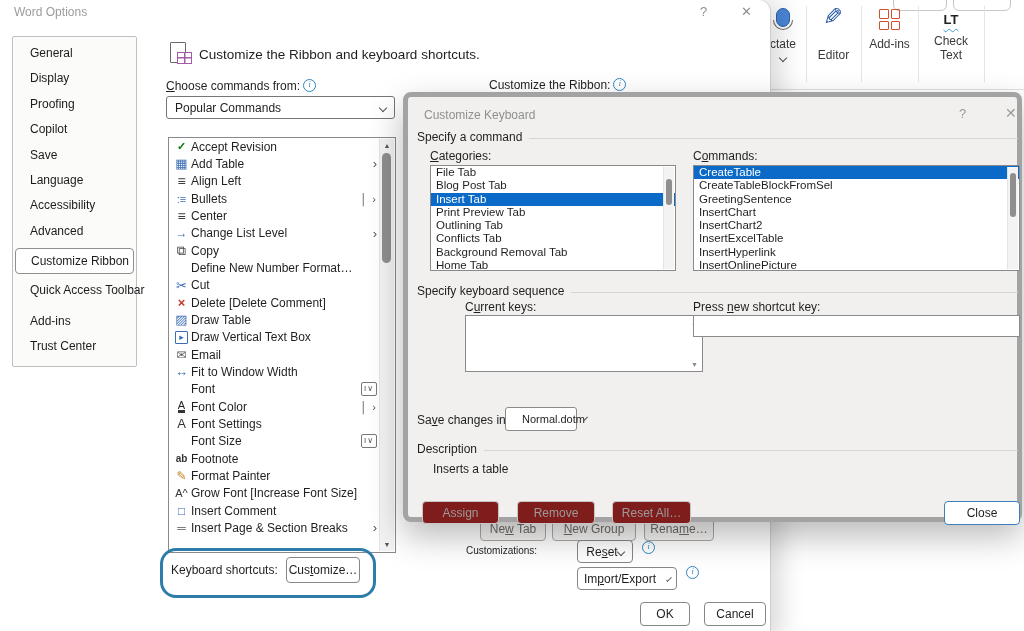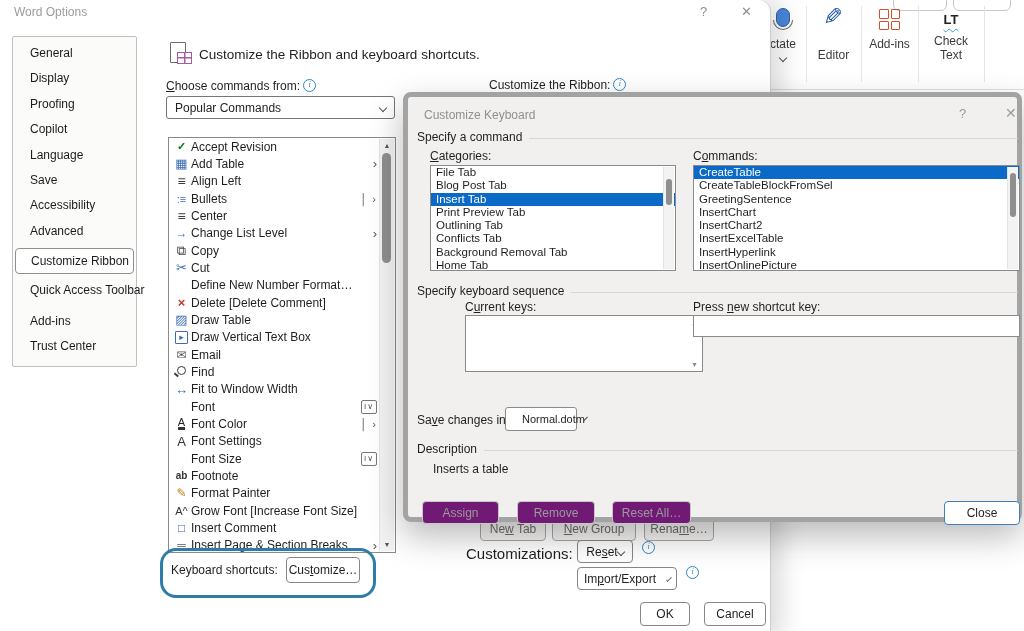--- a/index.html
+++ b/index.html
@@ -18,21 +18,21 @@
   .pen{font-size:24px;color:#2456a4;line-height:26px;transform:scaleX(-1)}
   .grid4{width:21px;height:21px;display:grid;grid-template-columns:1fr 1fr;grid-template-rows:1fr 1fr;gap:2px;margin-top:5px}
   .grid4 span{border:1.7px solid #d4502c;border-radius:1px}
   .ltlogo{font-weight:bold;font-size:13px;color:#222;margin-top:8px;text-decoration:underline wavy #3aa0dc 1px;text-underline-offset:4px}
   .rlabel{margin-top:7px;line-height:14px;text-align:center}
   .chev{display:inline-block;width:5px;height:5px;border-right:1.4px solid #555;border-bottom:1.4px solid #555;transform:rotate(45deg)}
 
   
   .btn{display:inline-flex;align-items:center;justify-content:center;background:#fff;border:1px solid #868686;
        border-radius:4px;font-size:12px;color:#1f1f1f;box-sizing:border-box;white-space:pre}
-  .btn.dis{background:#701a75;border-color:#c9c7c5;color:#9c9a98}
+  .btn.dis{background:#7f1d1d;border-color:#c9c7c5;color:#9c9a98}
   .btn.faded{background:#f6f5f4;border-color:#aaa8a6;color:#6e6c6a}
   .info{display:inline-block;width:11px;height:11px;border:1px solid #2e86c1;border-radius:50%;color:#2e86c1;
         font-size:8px;line-height:10px;text-align:center;vertical-align:3px;margin-left:3px;
         font-family:"Liberation Serif",serif;font-style:italic}
   .info::before{content:"i"}
   .list{background:#fff;border:1px solid #8a8a8a;overflow:hidden;box-sizing:border-box;position:absolute}
   .sb{position:absolute;top:1px;right:1px;bottom:1px;width:14px;background:#f3f3f3;border-left:1px solid #e3e3e3}
   .sb .thumb{position:absolute;left:2px;width:9px;background:#8f8f8f;border-radius:5px}
   .sb .ar{position:absolute;left:0;width:100%;text-align:center;font-size:7px;color:#555}
 
@@ -137,22 +137,22 @@
   <div id="wo">
     <div id="wo-title">Word Options</div>
     <div class="winbtn" style="left:700px">?</div>
     <div class="winbtn" style="left:741px">✕</div>
 
     <div id="sidebar">
       <div class="sitem">General</div>
       <div class="sitem">Display</div>
       <div class="sitem">Proofing</div>
       <div class="sitem">Copilot</div>
+      <div class="sitem">Save</div>
       <div class="sitem">Language</div>
-      <div class="sitem">Save</div>
       <div class="sitem">Accessibility</div>
       <div class="sitem">Advanced</div>
       <div class="sitem sel">Customize Ribbon</div>
       <div class="sitem">Quick Access Toolbar</div>
       <div class="sitem gap">Add-ins</div>
       <div class="sitem">Trust Center</div>
     </div>
 
     <span class="hdr-icon">
         <span class="doc"></span>
@@ -198,52 +198,47 @@
           <span class="ci" data-icon="list-level-arrow"></span>
           <span>Change List Level</span>
           <span class="trail" data-trail="chevron"></span>
         </div>
       <div class="crow">
           <span class="ci" data-icon="copy-pages"></span>
           <span>Copy</span>
           <span class="trail" data-trail=""></span>
         </div>
       <div class="crow">
+          <span class="ci" data-icon="none"></span>
+          <span>Define New Number Format…</span>
+          <span class="trail" data-trail=""></span>
+        </div>
+      <div class="crow">
           <span class="ci" data-icon="scissors"></span>
           <span>Cut</span>
           <span class="trail" data-trail=""></span>
         </div>
       <div class="crow">
-          <span class="ci" data-icon="none"></span>
-          <span>Define New Number Format…</span>
-          <span class="trail" data-trail=""></span>
-        </div>
-      <div class="crow">
           <span class="ci" data-icon="delete-comment"></span>
           <span>Delete [Delete Comment]</span>
           <span class="trail" data-trail=""></span>
         </div>
       <div class="crow">
           <span class="ci" data-icon="draw-table"></span>
           <span>Draw Table</span>
           <span class="trail" data-trail=""></span>
         </div>
       <div class="crow">
           <span class="ci" data-icon="vertical-text-box"></span>
           <span>Draw Vertical Text Box</span>
           <span class="trail" data-trail=""></span>
         </div>
       <div class="crow">
           <span class="ci" data-icon="envelope"></span>
           <span>Email</span>
-          <span class="trail" data-trail=""></span>
-        </div>
-      <div class="crow">
-          <span class="ci" data-icon="magnifier"></span>
-          <span>Find</span>
           <span class="trail" data-trail=""></span>
         </div>
       <div class="crow">
           <span class="ci" data-icon="fit-width"></span>
           <span>Fit to Window Width</span>
           <span class="trail" data-trail=""></span>
         </div>
       <div class="crow">
           <span class="ci" data-icon="none"></span>
           <span>Font</span>
@@ -296,21 +291,21 @@
       </div>
     </div>
 
     <div class="abs" style="left:171px;top:563px">Keyboard shortcuts:</div>
     <button class="btn abs" style="left:286px;top:557px;width:74px;height:26px"><span>Cus</span><span class="u">t</span><span>omize…</span></button>
 
     <button class="btn faded abs" style="left:480px;top:517px;width:66px;height:24px"><span>Ne</span><span class="u">w</span><span> Tab</span></button>
     <button class="btn faded abs" style="left:552px;top:517px;width:84px;height:24px"><span class="u">N</span><span>ew Group</span></button>
     <button class="btn faded abs" style="left:644px;top:517px;width:70px;height:24px"><span>Rena</span><span class="u">m</span><span>e…</span></button>
 
-    <div class="abs" style="left:466px;top:545px;font-size:15px">Customizations:</div>
+    <div class="abs" style="left:466px;top:545px;font-size:10px">Customizations:</div>
     <button class="btn abs" style="left:577px;top:540px;width:56px;height:23px;"><span><span>Re</span><span class="u">s</span><span>et</span></span><span class="chev"></span></button>
     <span class="info abs" style="left:639px;top:541px"></span>
     <button class="btn abs" style="left:577px;top:567px;width:100px;height:23px;gap:12px"><span><span>Im</span><span class="u">p</span><span>ort/Export</span></span><span class="chev"></span></button>
     <span class="info abs" style="left:683px;top:566px"></span>
 
     <button class="btn abs" style="left:640px;top:602px;width:50px;height:24px">OK</button>
     <button class="btn abs" style="left:704px;top:602px;width:62px;height:24px">Cancel</button>
 
     <div class="annot"></div>
   </div>

